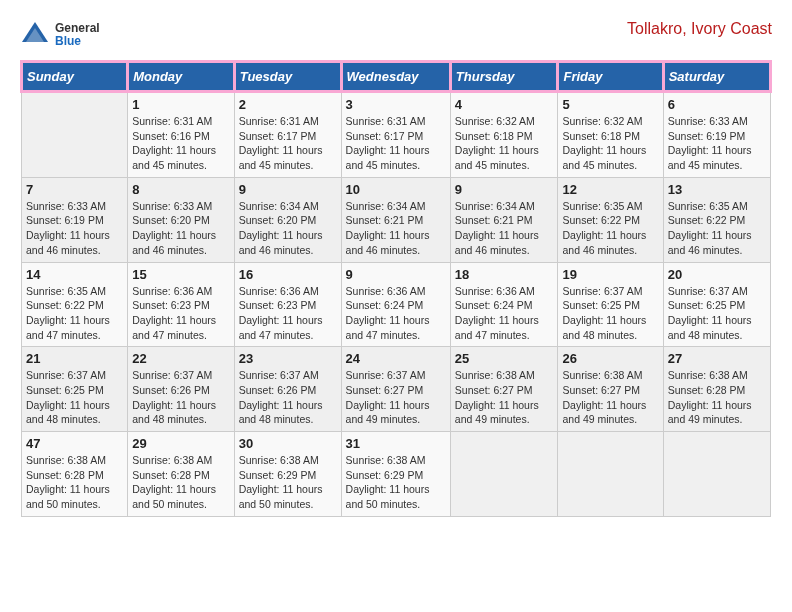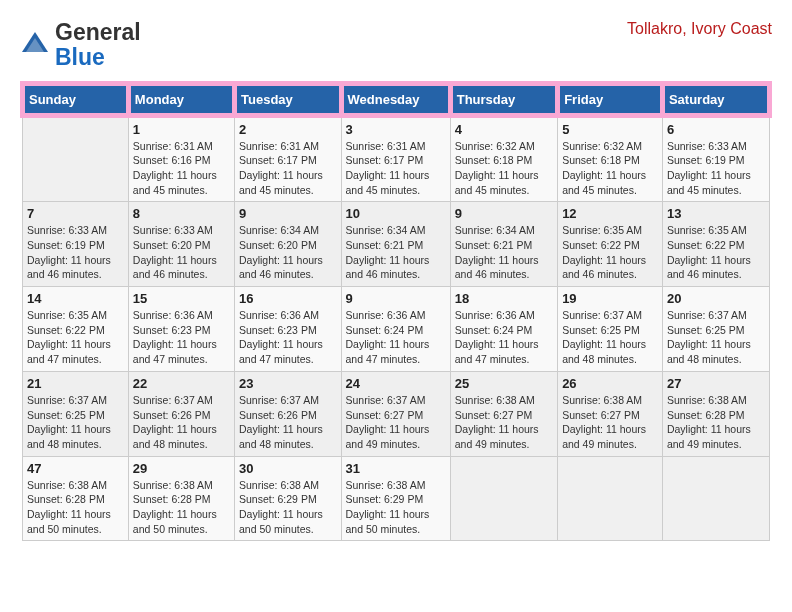--- a/index.html
+++ b/index.html
@@ -16,21 +16,21 @@
       align-items: flex-start;
       margin-bottom: 10px;
     }
     .logo {
       display: flex;
       align-items: center;
     }
     .logo-text {
       display: flex;
       flex-direction: column;
-      font-size: 23px;
+      font-size: 12px;
       font-weight: bold;
       line-height: 1.1;
     }
     .logo-general { color: #333; }
     .logo-blue { color: #1a6abf; }
     .logo-icon {
       width: 30px;
       height: 30px;
       margin-right: 5px;
     }
@@ -52,21 +52,22 @@
       border-collapse: collapse;
       font-size: 11px;
     }
     thead tr th {
       background-color: #2563a8;
       color: #fff;
       padding: 6px 4px;
       text-align: left;
       font-size: 13px;
       font-weight: bold;
-      border: 5px solid #f9a8d4;
+      border: 3px solid #f9a8d4;
+      font-style: italic;
     }
     tbody tr td {
       border: 1px solid #ccc;
       vertical-align: top;
       padding: 4px;
       height: 80px;
       width: 113px;
     }
     tbody tr:nth-child(odd) td {
       background-color: #f9f9f9;

